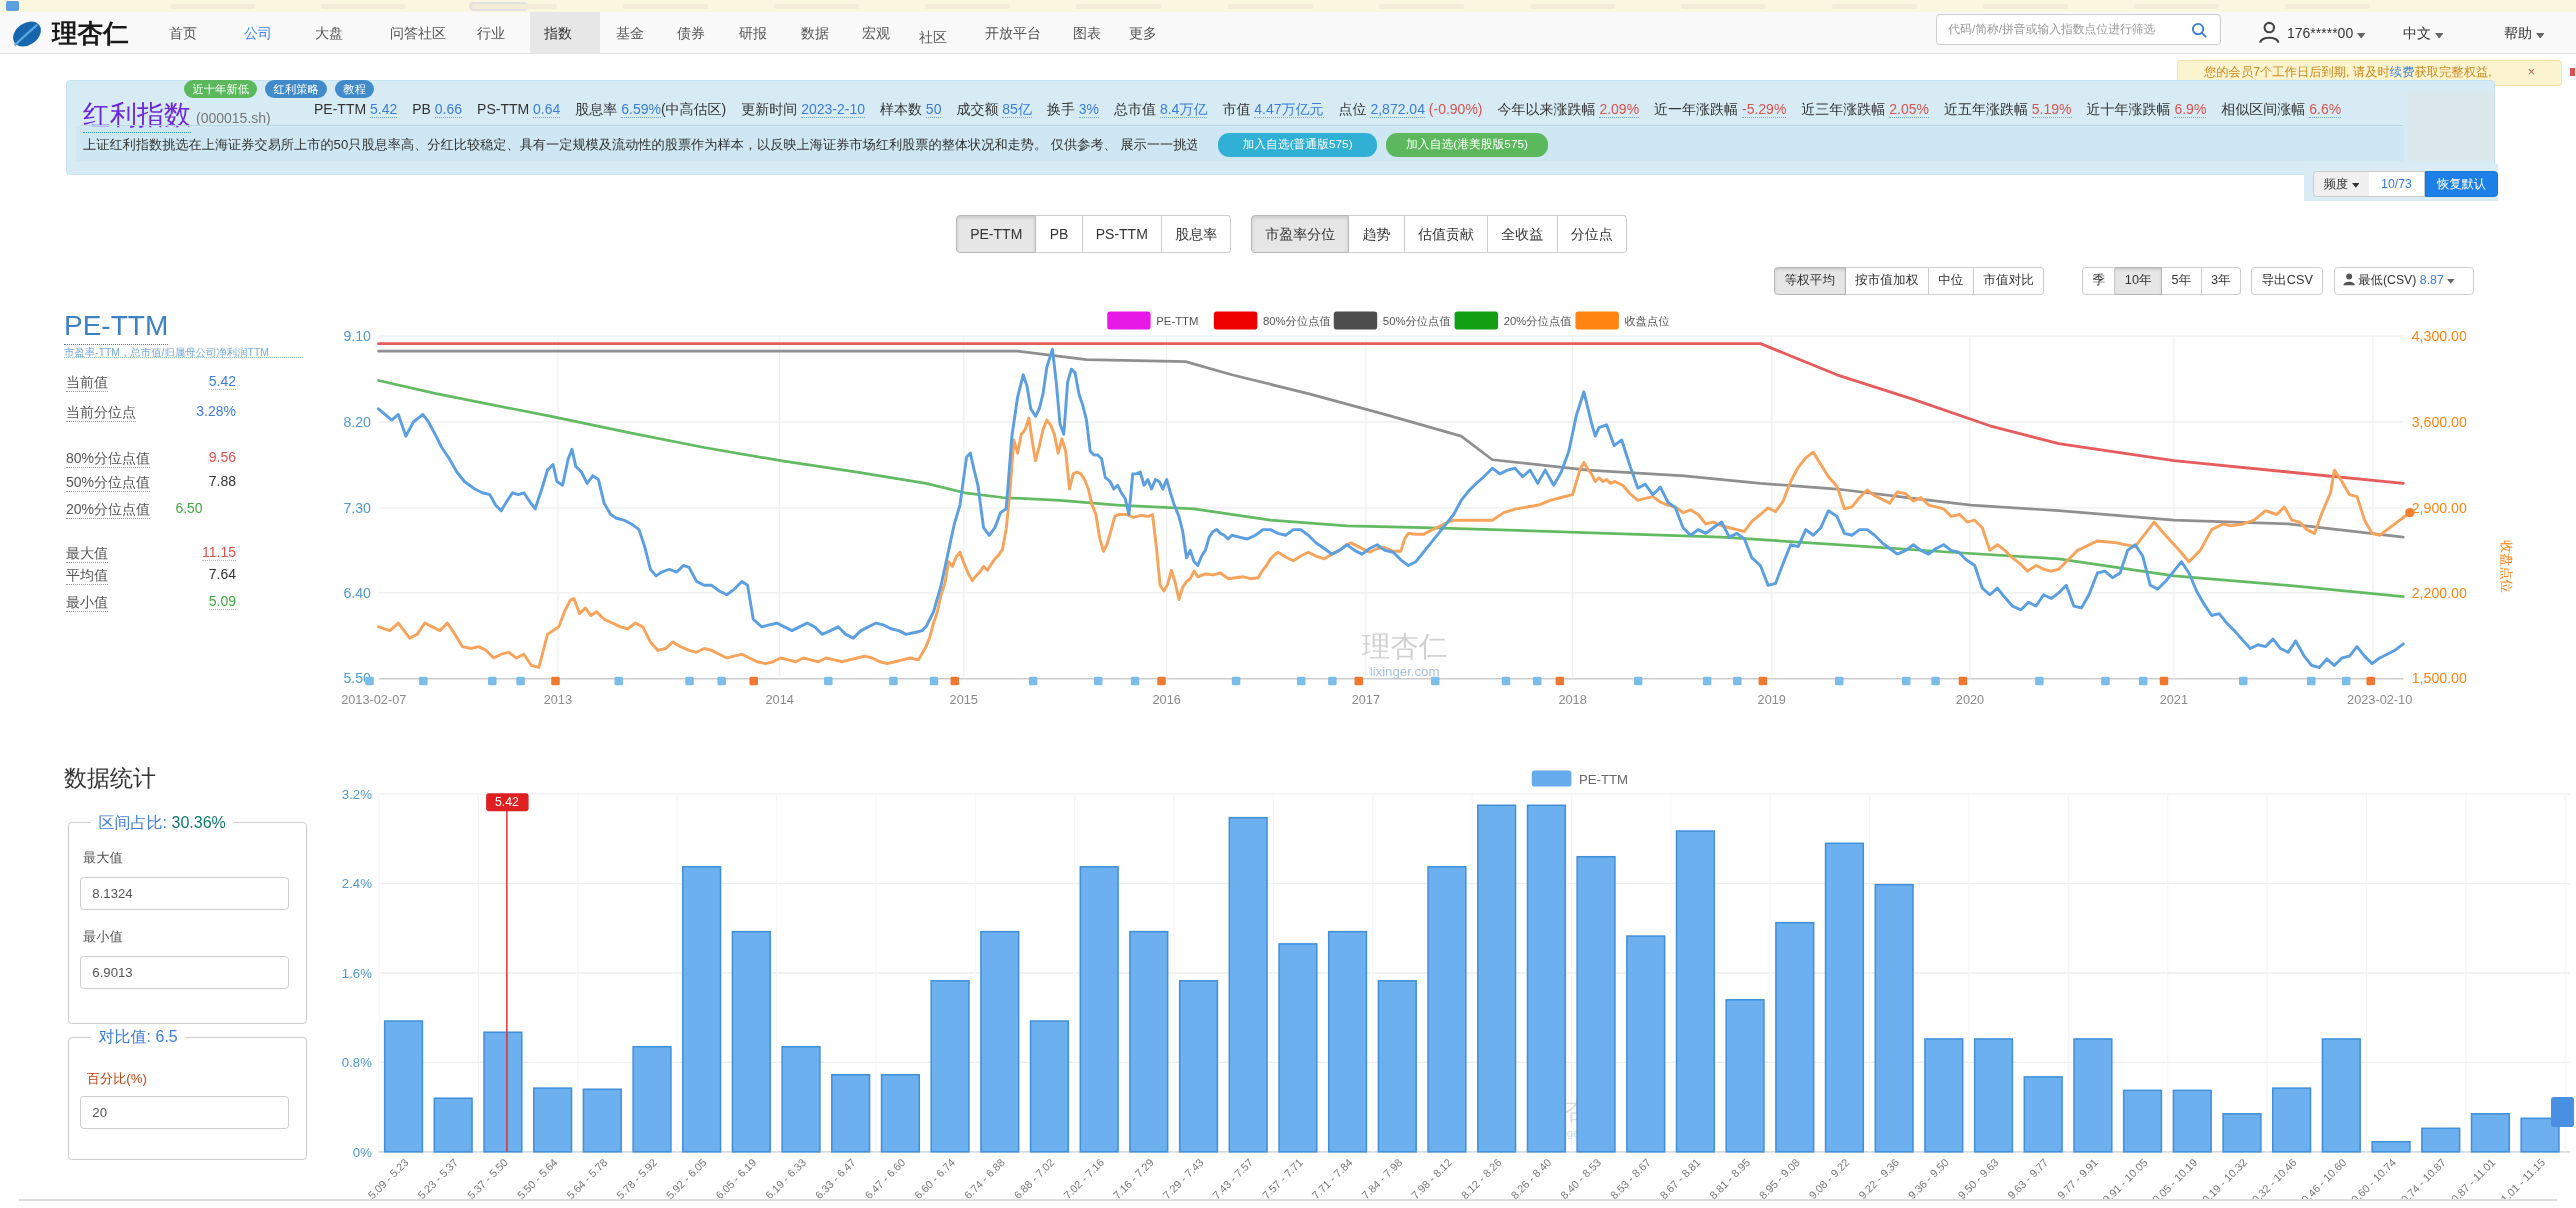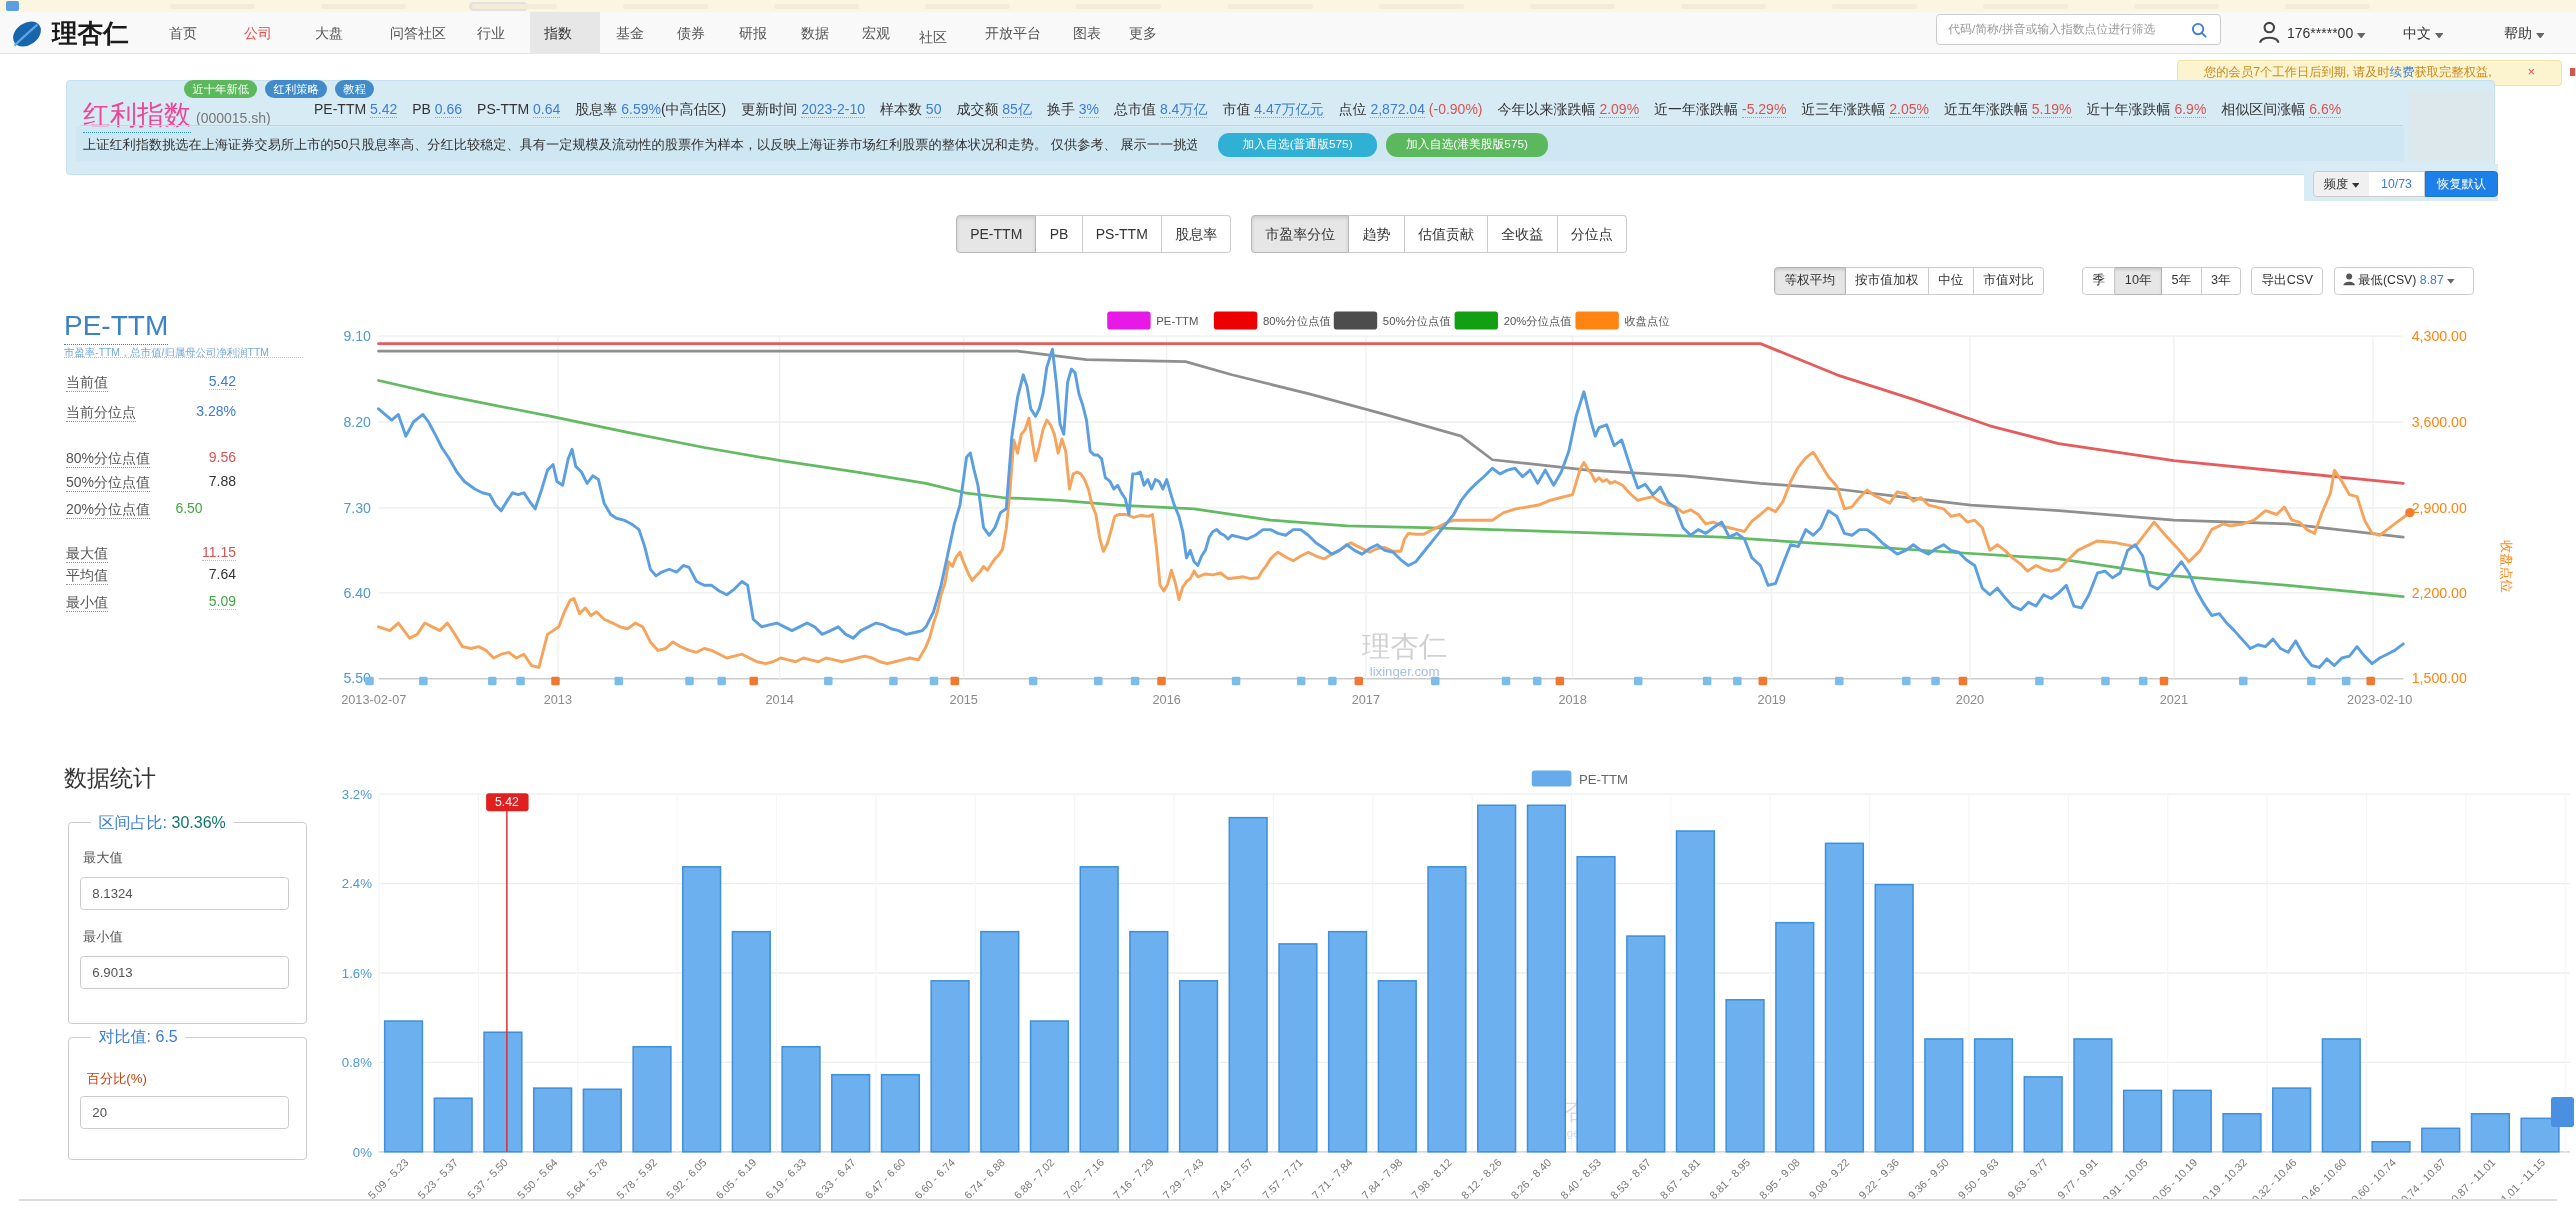--- a/index.html
+++ b/index.html
@@ -41,21 +41,21 @@
 <div class="abs" style="left:2134px;top:3.8px;width:85px;height:5.7px;background:#f2ecd8;border-radius:2.8px"></div>
 <div class="abs" style="left:2285px;top:3.8px;width:85px;height:5.7px;background:#f2ecd8;border-radius:2.8px"></div>
 <div class="abs" style="left:0;top:12.3px;width:2576px;height:42px;background:#f9f9f9;border-bottom:0.9px solid #e4e4e4"></div>
 <svg class="abs" style="left:9.4px;top:17px" width="36" height="34" viewBox="0 0 38 36">
     <ellipse cx="19" cy="18" rx="16" ry="11.5" transform="rotate(-35 19 18)" fill="#1766ad"></ellipse>
     <path d="M6 30 Q14 22 30 8" stroke="#5aa7e0" stroke-width="2.5" fill="none"></path>
   </svg>
 <div class="abs" style="left:52px;top:12.3px;height:42px;line-height:42px;font-size:25.5px;font-weight:bold;color:#1a1a1a">理杏仁</div>
 <div class="abs" style="left:530px;top:12.3px;width:70px;height:42px;background:#e7e7e7"></div>
 <div class="abs" style="left:169px;top:12.3px;height:42px;line-height:42px;font-size:14px;color:#555">首页</div>
-<div class="abs" style="left:244px;top:12.3px;height:58px;line-height:42px;font-size:14px;color:#ef4444">公司</div>
+<div class="abs" style="left:244px;top:12.3px;height:58px;line-height:42px;font-size:14px;color:#3b82f6">公司</div>
 <div class="abs" style="left:315px;top:12.3px;height:42px;line-height:42px;font-size:14px;color:#555">大盘</div>
 <div class="abs" style="left:390px;top:12.3px;height:42px;line-height:42px;font-size:14px;color:#555">问答社区</div>
 <div class="abs" style="left:477px;top:12.3px;height:42px;line-height:42px;font-size:14px;color:#555">行业</div>
 <div class="abs" style="left:544px;top:12.3px;height:42px;line-height:42px;font-size:14px;color:#333">指数</div>
 <div class="abs" style="left:616px;top:12.3px;height:42px;line-height:42px;font-size:14px;color:#555">基金</div>
 <div class="abs" style="left:677px;top:12.3px;height:42px;line-height:42px;font-size:14px;color:#555">债券</div>
 <div class="abs" style="left:739px;top:12.3px;height:42px;line-height:42px;font-size:14px;color:#555">研报</div>
 <div class="abs" style="left:801px;top:12.3px;height:42px;line-height:42px;font-size:14px;color:#555">数据</div>
 <div class="abs" style="left:862px;top:12.3px;height:42px;line-height:42px;font-size:14px;color:#555">宏观</div>
 <div class="abs" style="left:919px;top:16px;height:26px;line-height:42px;font-size:14px;color:#555">社区</div>
@@ -78,21 +78,21 @@
       <path d="M0 0 L9 0 L4.5 6 Z" fill="#666"></path>
     </svg></div>
 <div class="abs" style="left:2504px;top:12.3px;height:42px;line-height:42px;font-size:14px;color:#333">帮助 <svg width="8.5" height="5.7" viewBox="0 0 9 6">
       <path d="M0 0 L9 0 L4.5 6 Z" fill="#666"></path>
     </svg></div>
 <div class="abs" style="left:2177px;top:60px;width:385px;height:25.5px;background:#fcf3cf;border:0.9px solid #efe1a8;border-radius:3.8px;line-height:23.6px;font-size:12.3px;color:#c98a1e;padding:0 26px;white-space:nowrap;overflow:hidden">您的会员7个工作日后到期, 请及时<span class="b">续费</span>获取完整权益, <span style="color:#d9534f;float:right">×</span></div>
 <div class="abs" style="left:66px;top:80px;width:2429px;height:95px;background:#d7ebf5;border:0.9px solid #c5e2f0;border-radius:3.8px"></div>
 <div class="abs" style="left:76px;top:127px;width:2328px;height:34px;background:#cfe7f3"></div>
 <div class="abs" style="left:2409px;top:92px;width:85px;height:69px;background:#dce8ec"></div>
 <div class="abs" style="left:184px;top:79px"><span class="pill" style="background:#5cb85c">近十年新低</span><span class="pill" style="background:#428bca">红利策略</span><span class="pill" style="background:#428bca">教程</span></div>
-<div class="abs" style="left:83px;top:98px;font-size:27px;color:#ec4899;border-bottom:0.9px dotted #2f99d0;line-height:34px">红利指数</div>
+<div class="abs" style="left:83px;top:98px;font-size:27px;color:#6d28d9;border-bottom:0.9px dotted #2f99d0;line-height:34px">红利指数</div>
 <div class="abs" style="left:196px;top:110px;font-size:14px;color:#777">(000015.sh)</div>
 <div class="abs" style="left:314px;top:101px;width:2181px;height:21px;font-size:14px;color:#333;white-space:nowrap;overflow:hidden"><span style="margin-right:15px;white-space:nowrap">PE-TTM <span class="b" style="border-bottom:0.9px dotted #7aa8dc">5.42</span></span><span style="margin-right:15px;white-space:nowrap">PB <span class="b" style="border-bottom:0.9px dotted #7aa8dc">0.66</span></span><span style="margin-right:15px;white-space:nowrap">PS-TTM <span class="b" style="border-bottom:0.9px dotted #7aa8dc">0.64</span></span><span style="margin-right:15px;white-space:nowrap">股息率 <span class="b" style="border-bottom:0.9px dotted #7aa8dc">6.59%</span>(中高估区)</span><span style="margin-right:15px;white-space:nowrap">更新时间 <span class="b" style="border-bottom:0.9px dotted #7aa8dc">2023-2-10</span></span><span style="margin-right:15px;white-space:nowrap">样本数 <span class="b" style="border-bottom:0.9px dotted #7aa8dc">50</span></span><span style="margin-right:15px;white-space:nowrap">成交额 <span class="b" style="border-bottom:0.9px dotted #7aa8dc">85亿</span></span><span style="margin-right:15px;white-space:nowrap">换手 <span class="b" style="border-bottom:0.9px dotted #7aa8dc">3%</span></span><span style="margin-right:15px;white-space:nowrap">总市值 <span class="b" style="border-bottom:0.9px dotted #7aa8dc">8.4万亿</span></span><span style="margin-right:15px;white-space:nowrap">市值 <span class="b" style="border-bottom:0.9px dotted #7aa8dc">4.47万亿元</span></span><span style="margin-right:15px;white-space:nowrap">点位 <span class="b" style="border-bottom:0.9px dotted #7aa8dc">2,872.04</span> <i class="r">(-0.90%)</i></span><span style="margin-right:15px;white-space:nowrap">今年以来涨跌幅 <span class="r" style="border-bottom:0.9px dotted #7aa8dc">2.09%</span></span><span style="margin-right:15px;white-space:nowrap">近一年涨跌幅 <span class="r" style="border-bottom:0.9px dotted #7aa8dc">-5.29%</span></span><span style="margin-right:15px;white-space:nowrap">近三年涨跌幅 <span class="r" style="border-bottom:0.9px dotted #7aa8dc">2.05%</span></span><span style="margin-right:15px;white-space:nowrap">近五年涨跌幅 <span class="r" style="border-bottom:0.9px dotted #7aa8dc">5.19%</span></span><span style="margin-right:15px;white-space:nowrap">近十年涨跌幅 <span class="r" style="border-bottom:0.9px dotted #7aa8dc">6.9%</span></span><span style="margin-right:15px;white-space:nowrap">相似区间涨幅 <span class="r" style="border-bottom:0.9px dotted #7aa8dc">6.6%</span></span></div>
 <div class="abs" style="left:80px;top:125px;width:2323px;height:0.9px;background:#b5d9e9"></div>
 <div class="abs" style="left:83px;top:133px;width:1114px;height:23px;line-height:23px;font-size:13.2px;color:#333;white-space:nowrap;overflow:hidden">上证红利指数挑选在上海证券交易所上市的50只股息率高、分红比较稳定、具有一定规模及流动性的股票作为样本，以反映上海证券市场红利股票的整体状况和走势。 仅供参考、 展示一一挑选以及市场状况仅只反映什么情况， 以及如何申购ETF以及相关基金等， 本数据披露采用于</div>
 <div class="abs" style="left:1218px;top:133px;width:159px;height:23.6px;background:#31b0d5;border-radius:11.3px;color:#fff;font-size:11.8px;line-height:23.6px;text-align:center">加入自选(普通版575)</div>
 <div class="abs" style="left:1386px;top:133px;width:162px;height:23.6px;background:#5cb85c;border-radius:11.3px;color:#fff;font-size:11.8px;line-height:23.6px;text-align:center">加入自选(港美股版575)</div>
 <div class="abs" style="left:2304px;top:164px;width:194px;height:37px;background:#d9ecf5"></div>
 <div class="abs" style="left:2313px;top:171px;width:57px;height:26.4px;background:#f0f0f0;border:0.9px solid #ccc;border-radius:3.8px 0 0 3.8px;font-size:12.3px;color:#333;text-align:center;line-height:24.6px">频度 <svg width="7.6" height="4.7" viewBox="0 0 8 5">
       <path d="M0 0 L8 0 L4 5 Z" fill="#333"></path>
     </svg></div>

